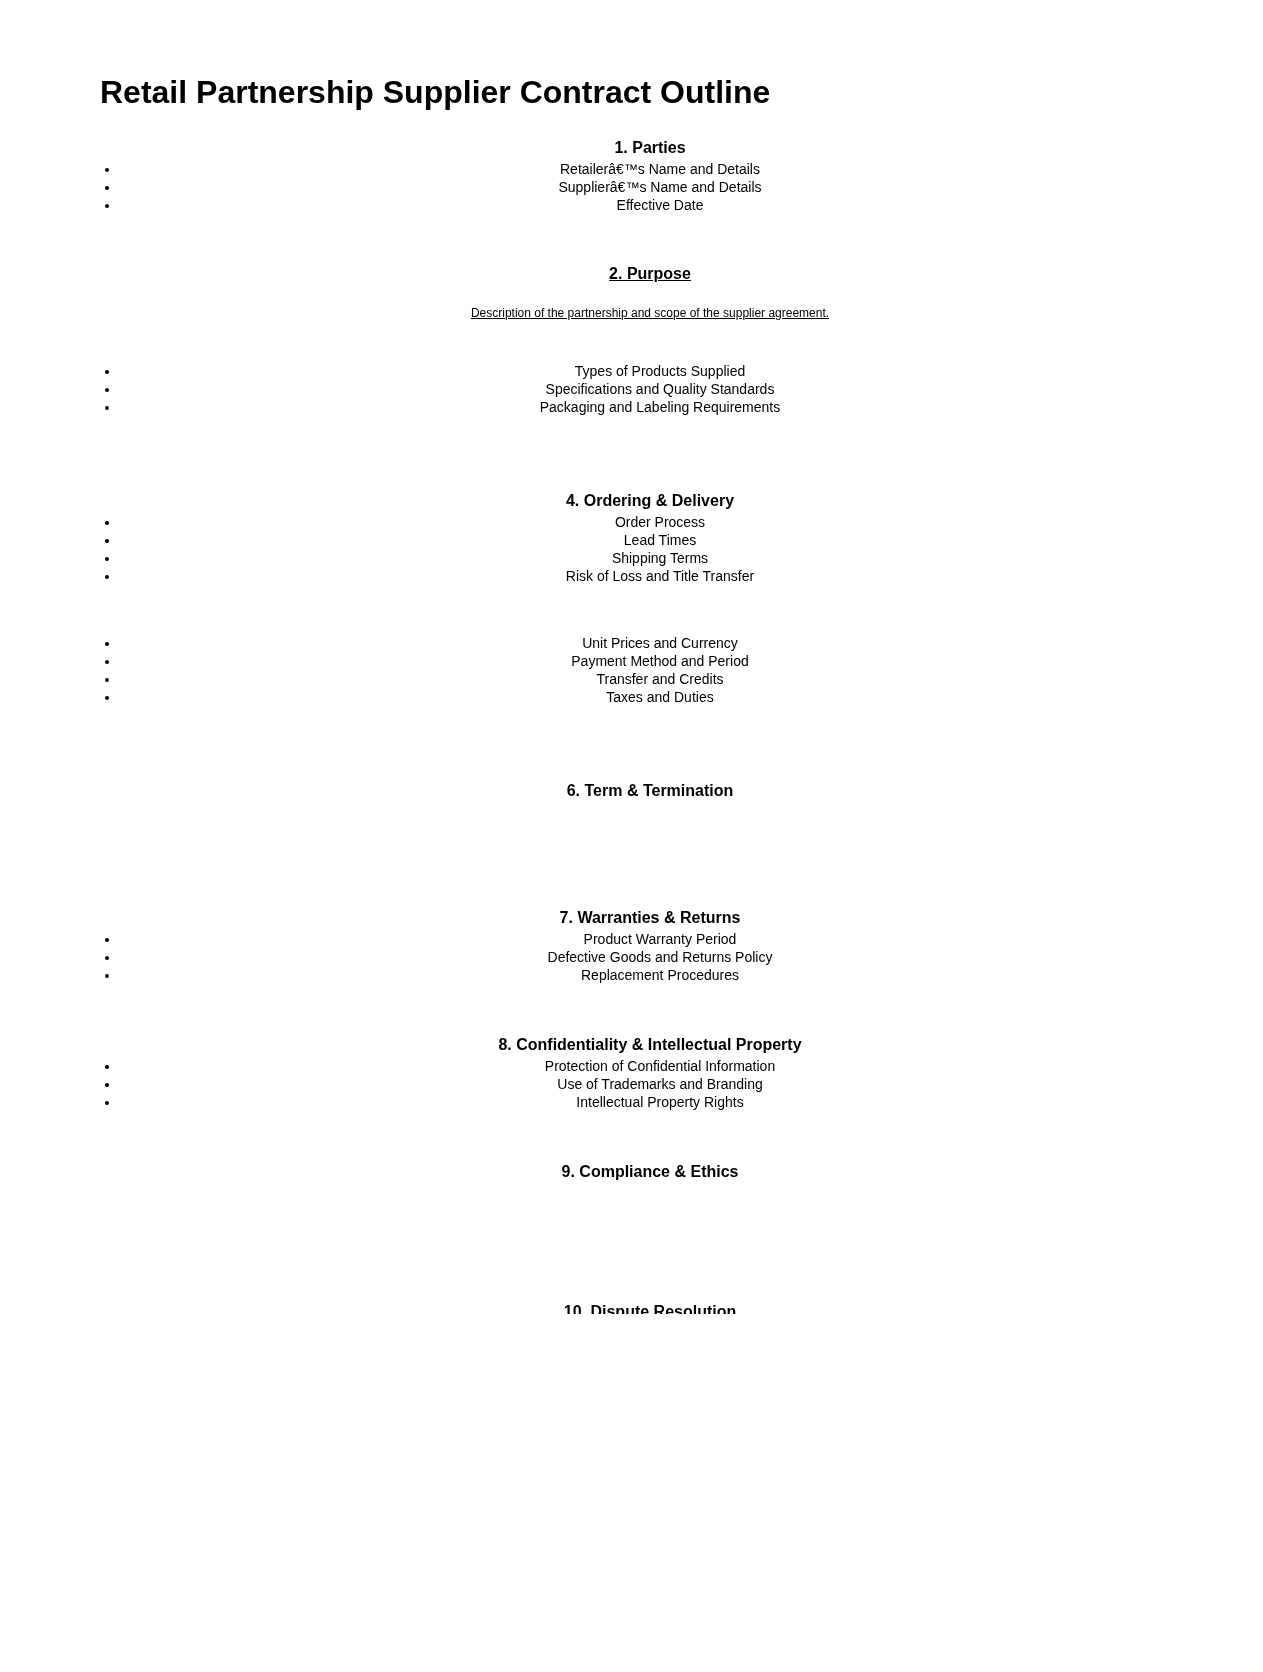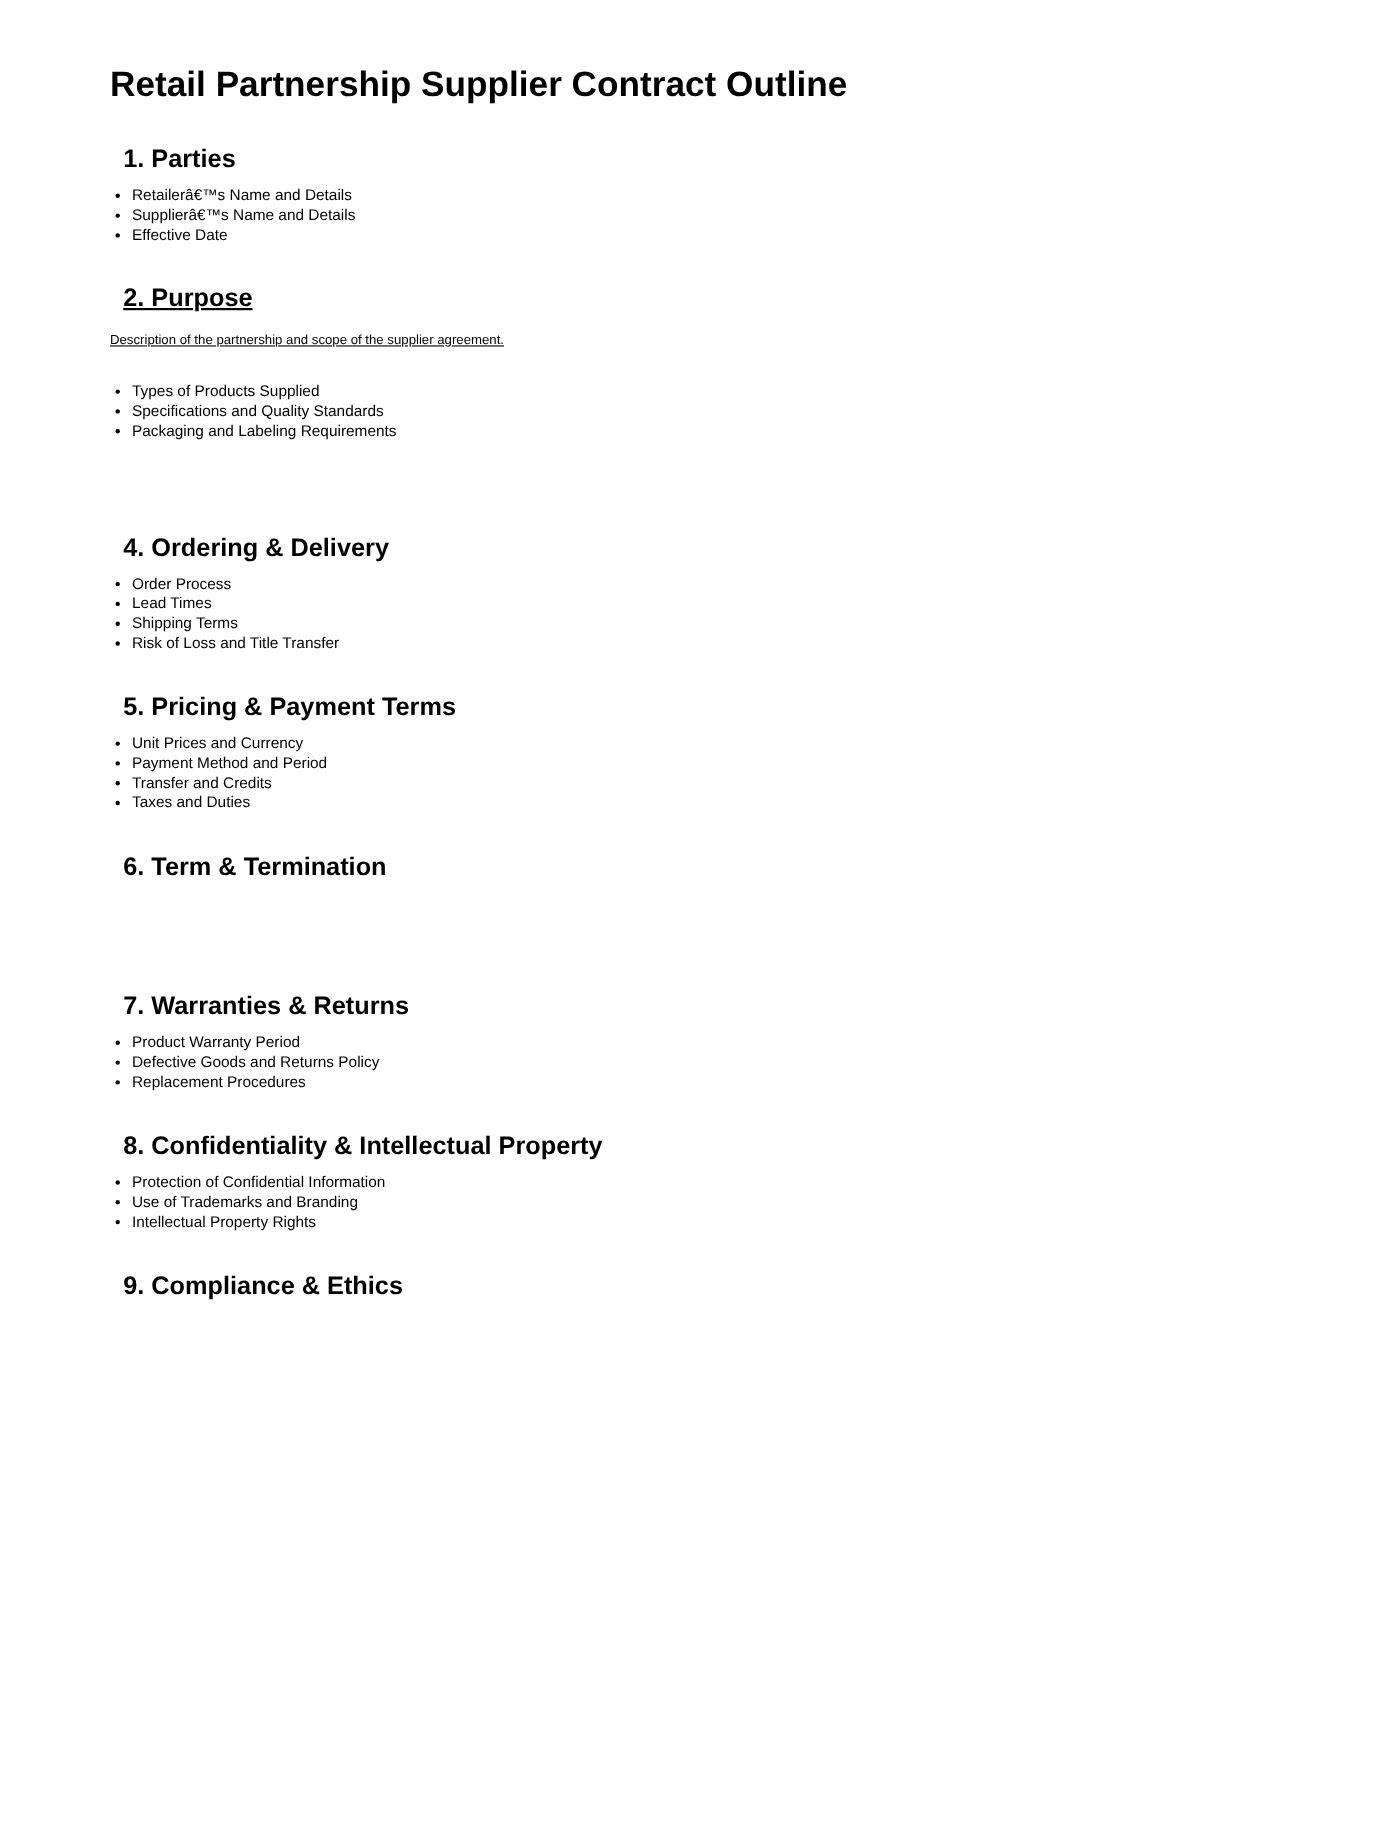--- a/index.html
+++ b/index.html
@@ -11,24 +11,25 @@
       width: 1263px;
       height: 1672px;
       position: relative;
       overflow: hidden;
       font-family: "Liberation Sans", sans-serif;
       color: #000000;
     }
     .page-clip {
       position: absolute;
       left: 0;
-      top: 0;
+      top: 16px;
       width: 1263px;
       height: 1298px;
       overflow: hidden;
+      text-align: center;
     }
     .content {
       position: absolute;
       left: 100px;
       top: 0;
       width: 1100px;
     }
     h1.doc-title {
       position: absolute;
       left: 0;
@@ -38,22 +39,22 @@
       line-height: 38px;
       font-weight: bold;
       white-space: nowrap;
     }
     .section {
       position: absolute;
       left: 0;
       width: 1100px;
     }
     .section h2 {
-      margin: 12px;
-      font-size: 23px;
+      margin: 0;
+      font-size: 16px;
       line-height: 24px;
       font-weight: bold;
       white-space: nowrap;
     }
     .section ul {
       margin: 0 0 0 0;
       padding: 0 0 0 20px;
       list-style: disc;
       font-size: 14px;
       line-height: 18px;
@@ -104,21 +105,20 @@
       <h2>4. Ordering &amp; Delivery</h2>
       <ul>
         <li>Order Process</li>
         <li>Lead Times</li>
         <li>Shipping Terms</li>
         <li>Risk of Loss and Title Transfer</li>
       </ul>
     </div>
 
     <div class="section" style="top:618px;">
-      <h2>5. Pricing &amp; Payment Terms</h2>
       <ul>
         <li>Unit Prices and Currency</li>
         <li>Payment Method and Period</li>
         <li>Transfer and Credits</li>
         <li>Taxes and Duties</li>
       </ul>
     </div>
 
     <div class="section" style="top:763px;">
       <h2>6. Term &amp; Termination</h2>

